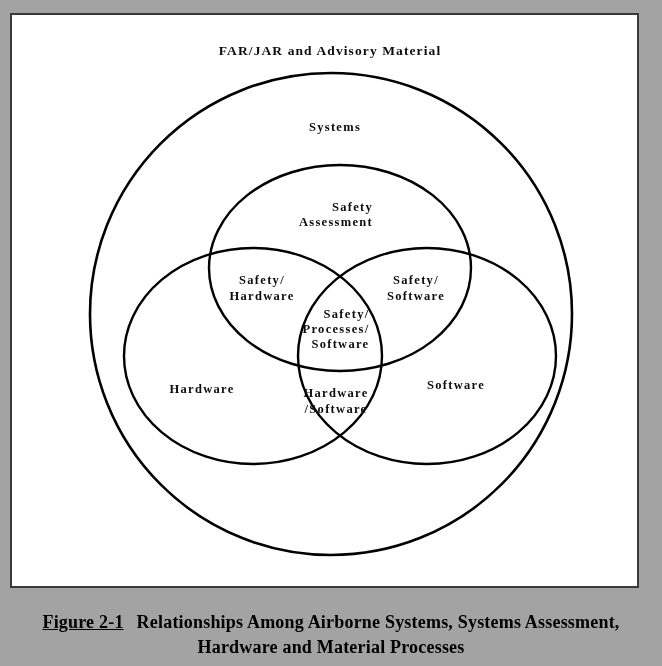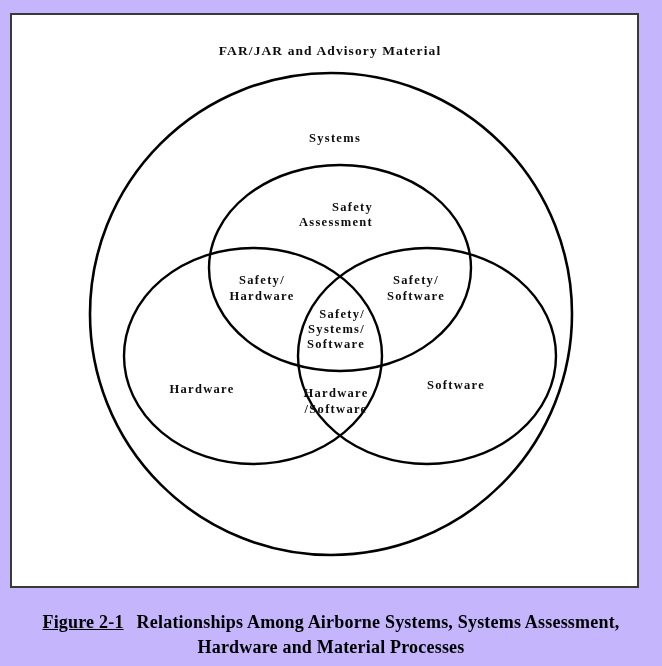--- a/index.html
+++ b/index.html
@@ -1,20 +1,20 @@
 <!DOCTYPE html>
 <html><head>
 <meta charset="utf-8">
 <style>
   html, body { margin: 0; padding: 0; background: #ffffff; }
   .canvas {
     position: relative;
     width: 662px;
     height: 666px;
-    background: #c4b5fd;
+    background: #a3a3a3;
     font-family: "Liberation Serif", "DejaVu Serif", serif;
     color: #0a0a0a;
     overflow: hidden;
   }
   .figure-box {
     position: absolute;
     left: 10px;
     top: 13px;
     width: 625px;
     height: 571px;
@@ -70,40 +70,40 @@
 
   <svg class="venn-svg" viewBox="0 0 662 666">
       <ellipse cx="331" cy="314" rx="241" ry="241" fill="none" stroke="#000000" stroke-width="2.6"></ellipse>
       <ellipse cx="340" cy="268" rx="131" ry="103" fill="none" stroke="#000000" stroke-width="2.4"></ellipse>
       <ellipse cx="253" cy="356" rx="129" ry="108" fill="none" stroke="#000000" stroke-width="2.4"></ellipse>
       <ellipse cx="427" cy="356" rx="129" ry="108" fill="none" stroke="#000000" stroke-width="2.4"></ellipse>
     </svg>
 
   <div class="vlabel title-label" style="left:330px; top:51px;">FAR/JAR and Advisory Material</div>
 
-  <div class="vlabel" style="left:335px; top:138px;">Systems</div>
+  <div class="vlabel" style="left:335px; top:127px;">Systems</div>
 
   <div class="vlabel tight" style="left:336px; top:215px;">
     <div>Safety</div>
     <div>Assessment</div>
   </div>
 
   <div class="vlabel" style="left:262px; top:288px;">
     <div>Safety/</div>
     <div>Hardware</div>
   </div>
 
   <div class="vlabel" style="left:416px; top:288px;">
     <div>Safety/</div>
     <div>Software</div>
   </div>
 
   <div class="vlabel tight" style="left:336px; top:329px;">
     <div>Safety/</div>
-    <div>Systems/</div>
+    <div>Processes/</div>
     <div>Software</div>
   </div>
 
   <div class="vlabel" style="left:202px; top:389px;">Hardware</div>
 
   <div class="vlabel" style="left:456px; top:385px;">Software</div>
 
   <div class="vlabel" style="left:336px; top:401px;">
     <div>Hardware</div>
     <div>/Software</div>

